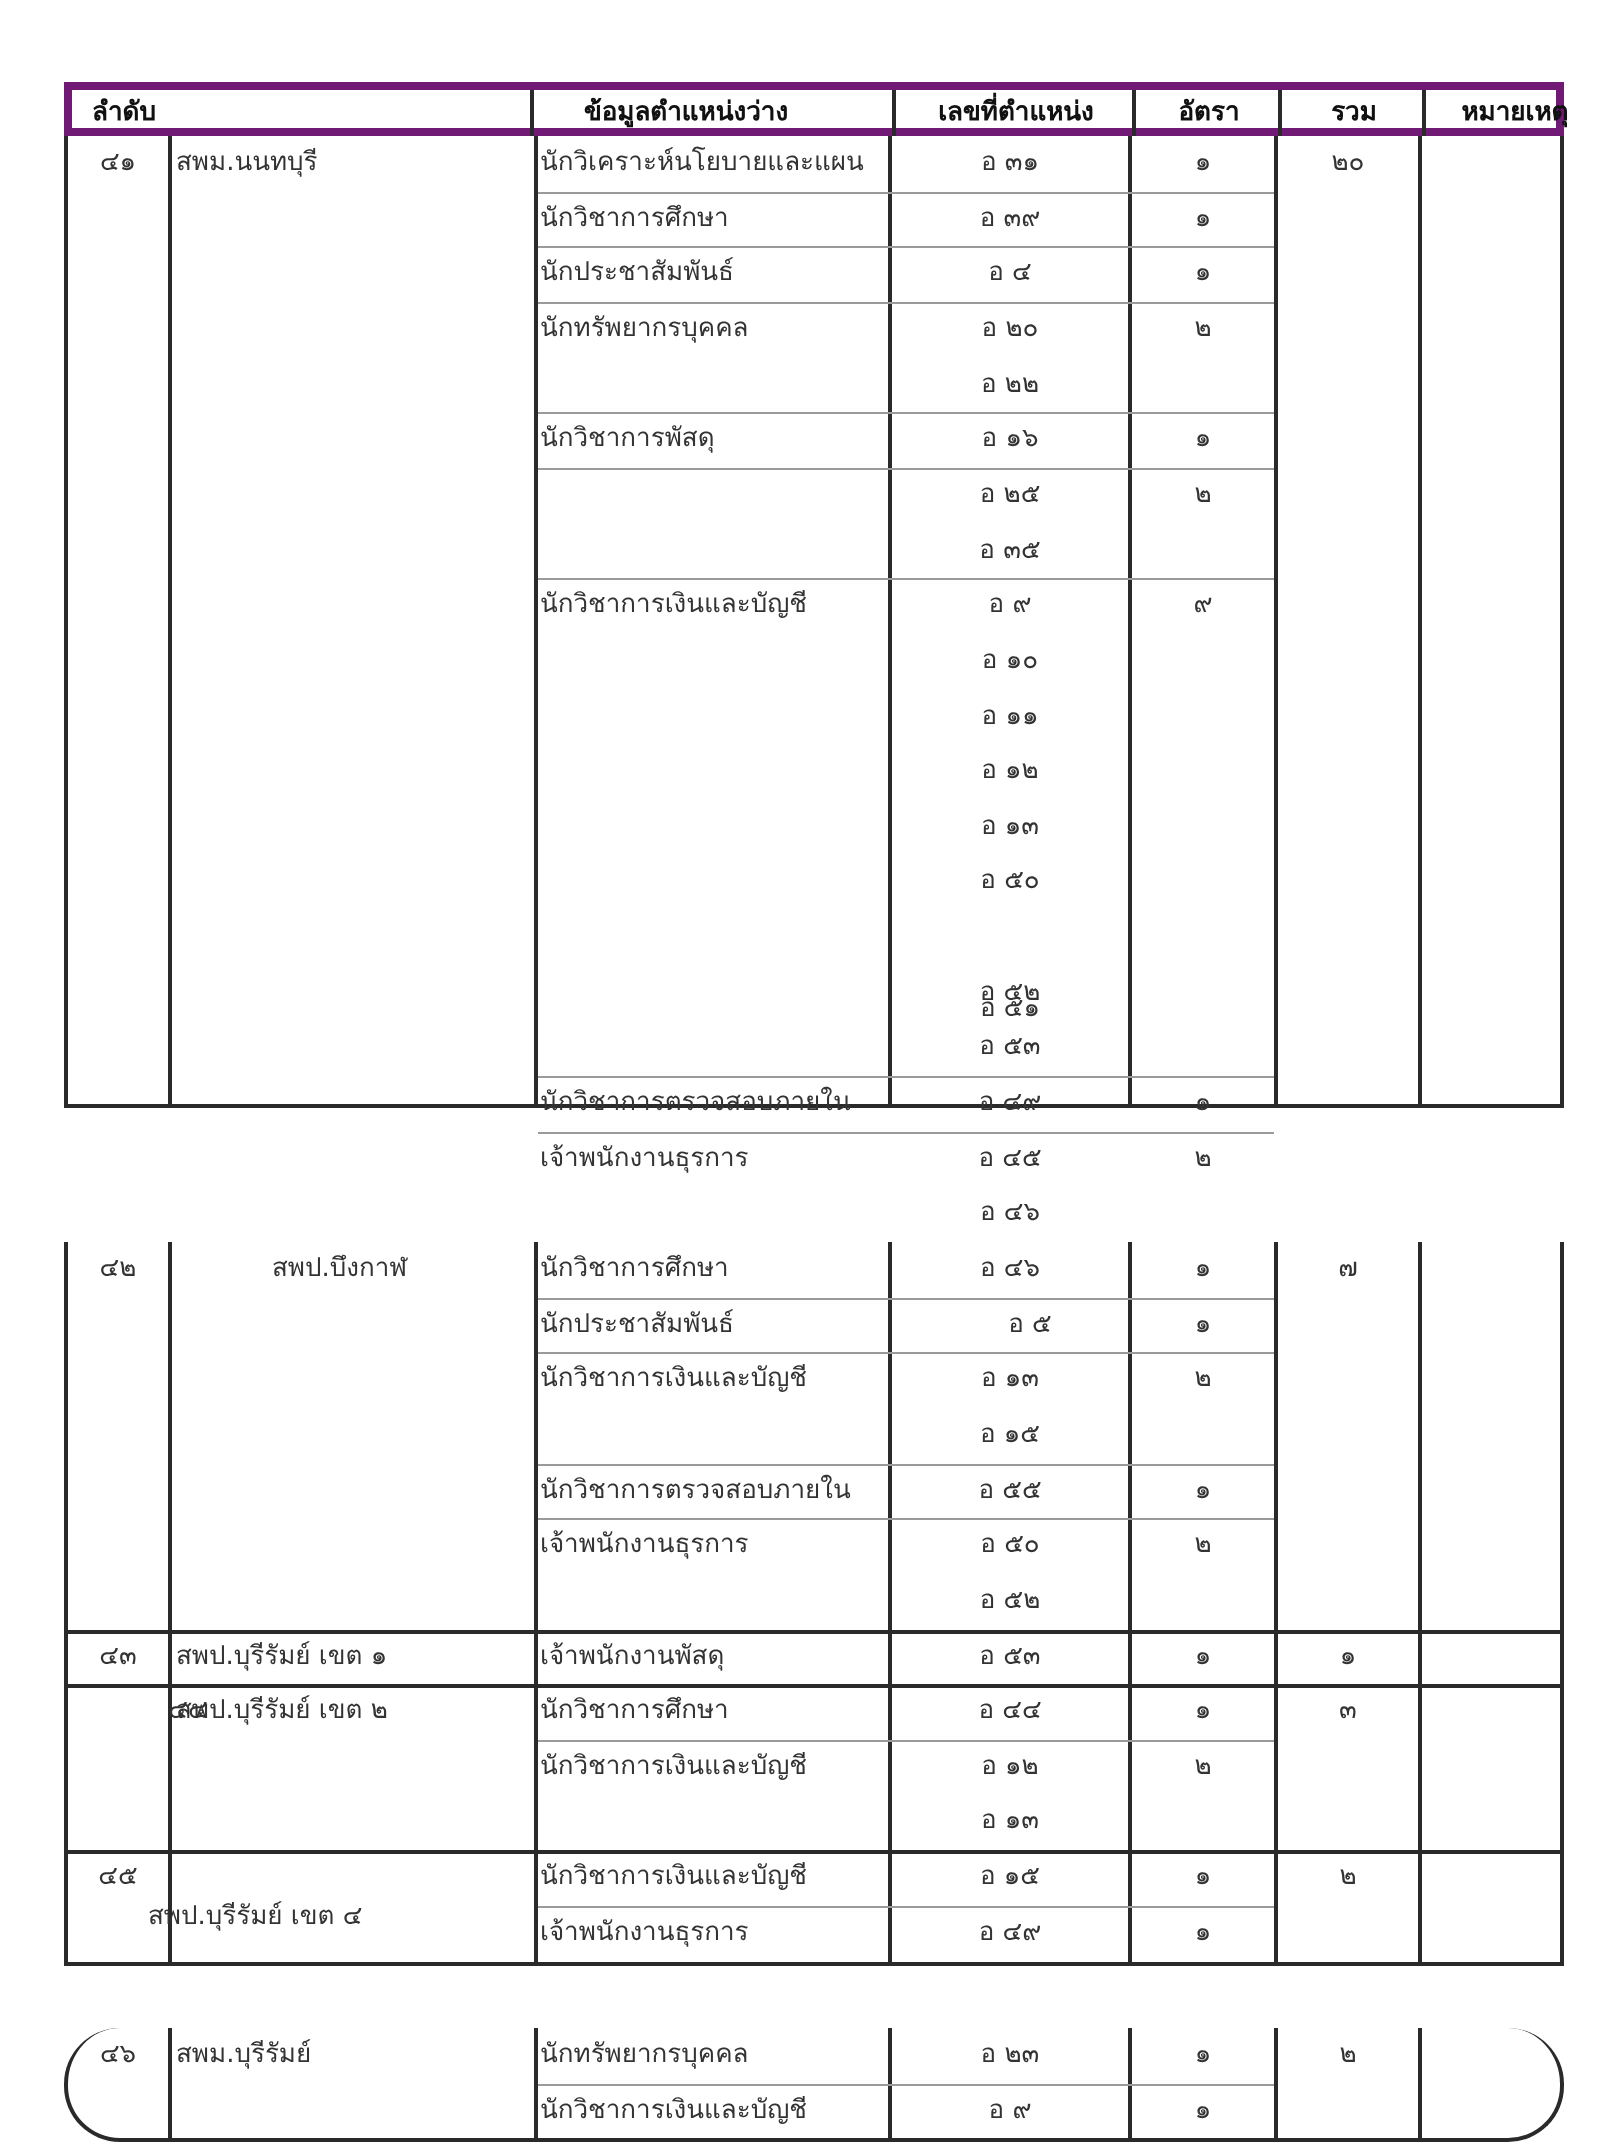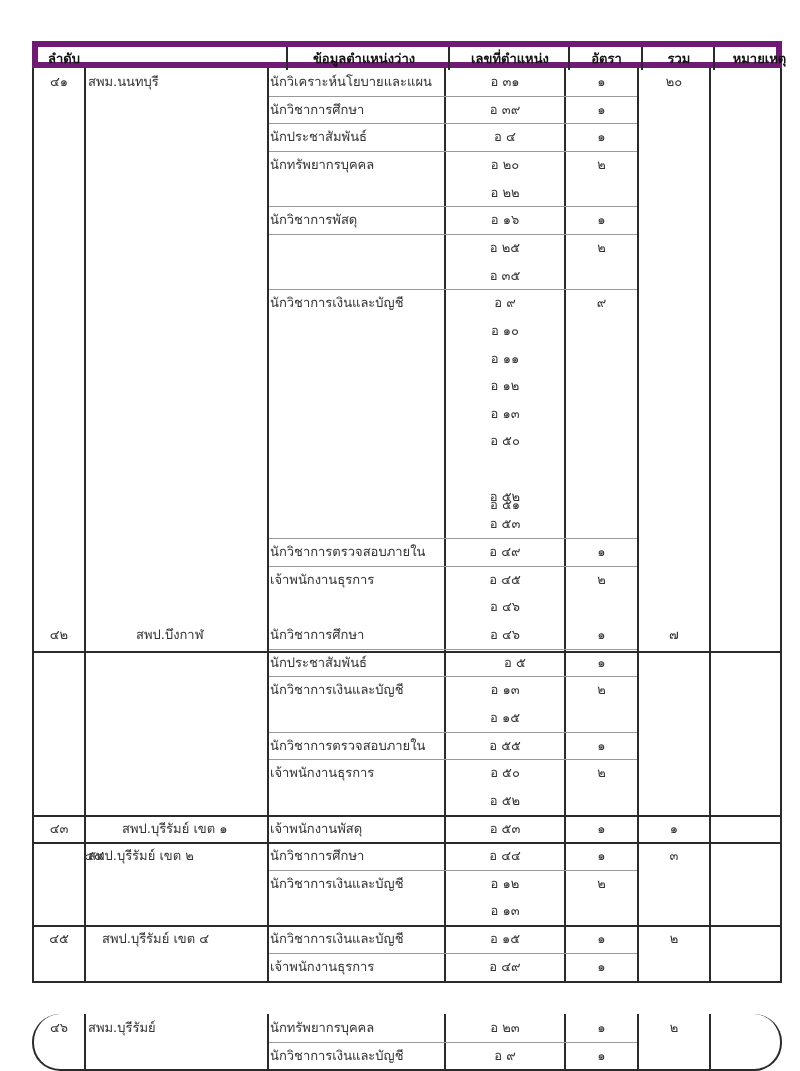--- a/index.html
+++ b/index.html
@@ -1,45 +1,45 @@
 <!DOCTYPE html>
 <html><head>
 <meta charset="utf-8">
 <style>
   html, body { margin: 0; padding: 0; background: #ffffff; }
   body { width: 800px; height: 1071px; position: relative; overflow: hidden;
          font-family: "DejaVu Sans", "Liberation Sans", sans-serif; color: #222; }
   .tbl { position: absolute; left: 32px; top: 41px; width: 750px; }
   .hdr { position: absolute; left: 0; top: 0; height: 27px; width: 750px;
-         border: 6px solid #701a75; box-sizing: border-box; }
+         border: 4px solid #701a75; box-sizing: border-box; }
   .hcell { position: absolute; top: 0; height: 23px; line-height: 23px; text-align: center;
            font-weight: bold; font-size: 13px; color: #111; border-left: 2px solid #2a2a2a; box-sizing: border-box; }
   .hcell.first { border-left: none; }
   .group { position: absolute; left: 0; width: 750px; border: 2px solid #2a2a2a; border-top: none;
            box-sizing: border-box; }
   .col { position: absolute; top: 0; bottom: 0; border-left: 2px solid #2a2a2a; box-sizing: border-box; }
   .gtext { position: absolute; top: 0; height: 27px; line-height: 27px; font-size: 13px; color: #333; }
   .line { position: absolute; height: 27.65px; line-height: 27px; font-size: 13px; color: #333; box-sizing: border-box; }
   .sep { position: absolute; height: 1px; background: #9a9a9a; }
   .center { text-align: center; }
 </style>
 </head>
 <body>
 
 <div class="tbl">
   <div class="hdr">
     <div class="hcell first" style="left:0;width:52px;">ลำดับ</div>
-    <div class="hcell" style="left:248px;width:154px;">ข้อมูลตำแหน่งว่าง</div>
+    <div class="hcell" style="left:229px;width:154px;">ข้อมูลตำแหน่งว่าง</div>
     <div class="hcell" style="left:410px;width:122px;">เลขที่ตำแหน่ง</div>
     <div class="hcell" style="left:530px;width:75px;">อัตรา</div>
     <div class="hcell" style="left:603px;width:74px;">รวม</div>
     <div class="hcell" style="left:675px;width:91px;">หมายเหตุ</div>
   </div>
   <div id="body">
-      <div class="group" style="top: 27px; height: 585px; padding-left: 34px;">
+      <div class="group" style="top: 27px; height: 486px; padding-left: 34px;">
         <div class="col" style="left: 50px;"></div>
         <div class="col" style="left: 233px;"></div>
         <div class="col" style="left: 410px;"></div>
         <div class="col" style="left: 530px;"></div>
         <div class="col" style="left: 603px;"></div>
         <div class="col" style="left: 675px;"></div>
         <div class="gtext center" style="left: 0px; width: 50px;">๔๑</div>
         <div class="gtext" style="left: 54px;">สพม.นนทบุรี</div>
         <div class="gtext center" style="left: 605px; width: 70px;">๒๐</div>
         <div class="gtext" style="left: 677px;"></div>
@@ -123,21 +123,21 @@
         <div class="line center" style="top: 165.9px; left: 412px; width: 118px;">อ ๕๒</div>
       </div>
       <div class="group" style="top: 773.55px; height: 29.65px;">
         <div class="col" style="left: 50px;"></div>
         <div class="col" style="left: 233px;"></div>
         <div class="col" style="left: 410px;"></div>
         <div class="col" style="left: 530px;"></div>
         <div class="col" style="left: 603px;"></div>
         <div class="col" style="left: 675px;"></div>
         <div class="gtext center" style="left: 0px; width: 50px;">๔๓</div>
-        <div class="gtext" style="left: 54px; margin-left: 34px;">สพป.บุรีรัมย์ เขต ๑</div>
+        <div class="gtext" style="left: 54px;">สพป.บุรีรัมย์ เขต ๑</div>
         <div class="gtext center" style="left: 605px; width: 70px;">๑</div>
         <div class="gtext" style="left: 677px;"></div>
         <div class="line" style="top: 0px; left: 236px;">เจ้าพนักงานพัสดุ</div>
         <div class="line center" style="top: 0px; left: 532px; width: 71px;">๑</div>
         <div class="line center" style="top: 0px; left: 412px; width: 118px;">อ ๕๓</div>
       </div>
       <div class="group" style="top: 801.2px; height: 84.95px;">
         <div class="col" style="left: 50px;"></div>
         <div class="col" style="left: 233px;"></div>
         <div class="col" style="left: 410px;"></div>
@@ -158,21 +158,21 @@
         <div class="line center" style="top: 55.3px; left: 412px; width: 118px;">อ ๑๓</div>
       </div>
       <div class="group" style="top: 884.15px; height: 58px;">
         <div class="col" style="left: 50px;"></div>
         <div class="col" style="left: 233px;"></div>
         <div class="col" style="left: 410px;"></div>
         <div class="col" style="left: 530px;"></div>
         <div class="col" style="left: 603px;"></div>
         <div class="col" style="left: 675px;"></div>
         <div class="gtext center" style="left: 0px; width: 50px;">๔๕</div>
-        <div class="gtext" style="left: 68px;">สพป.บุรีรัมย์ เขต ๔</div>
+        <div class="gtext" style="left: 40px; margin-top: 20px;">สพป.บุรีรัมย์ เขต ๔</div>
         <div class="gtext center" style="left: 605px; width: 70px;">๒</div>
         <div class="gtext" style="left: 677px;"></div>
         <div class="line" style="top: 0px; left: 236px;">นักวิชาการเงินและบัญชี</div>
         <div class="line center" style="top: 0px; left: 532px; width: 71px;">๑</div>
         <div class="line center" style="top: 0px; left: 412px; width: 118px;">อ ๑๕</div>
         <div class="sep" style="top: 27.65px; left: 235px; width: 368px;"></div>
         <div class="line" style="top: 27.65px; left: 236px;">เจ้าพนักงานธุรการ</div>
         <div class="line center" style="top: 27.65px; left: 532px; width: 71px;">๑</div>
         <div class="line center" style="top: 27.65px; left: 412px; width: 118px;">อ ๔๙</div>
       </div>

